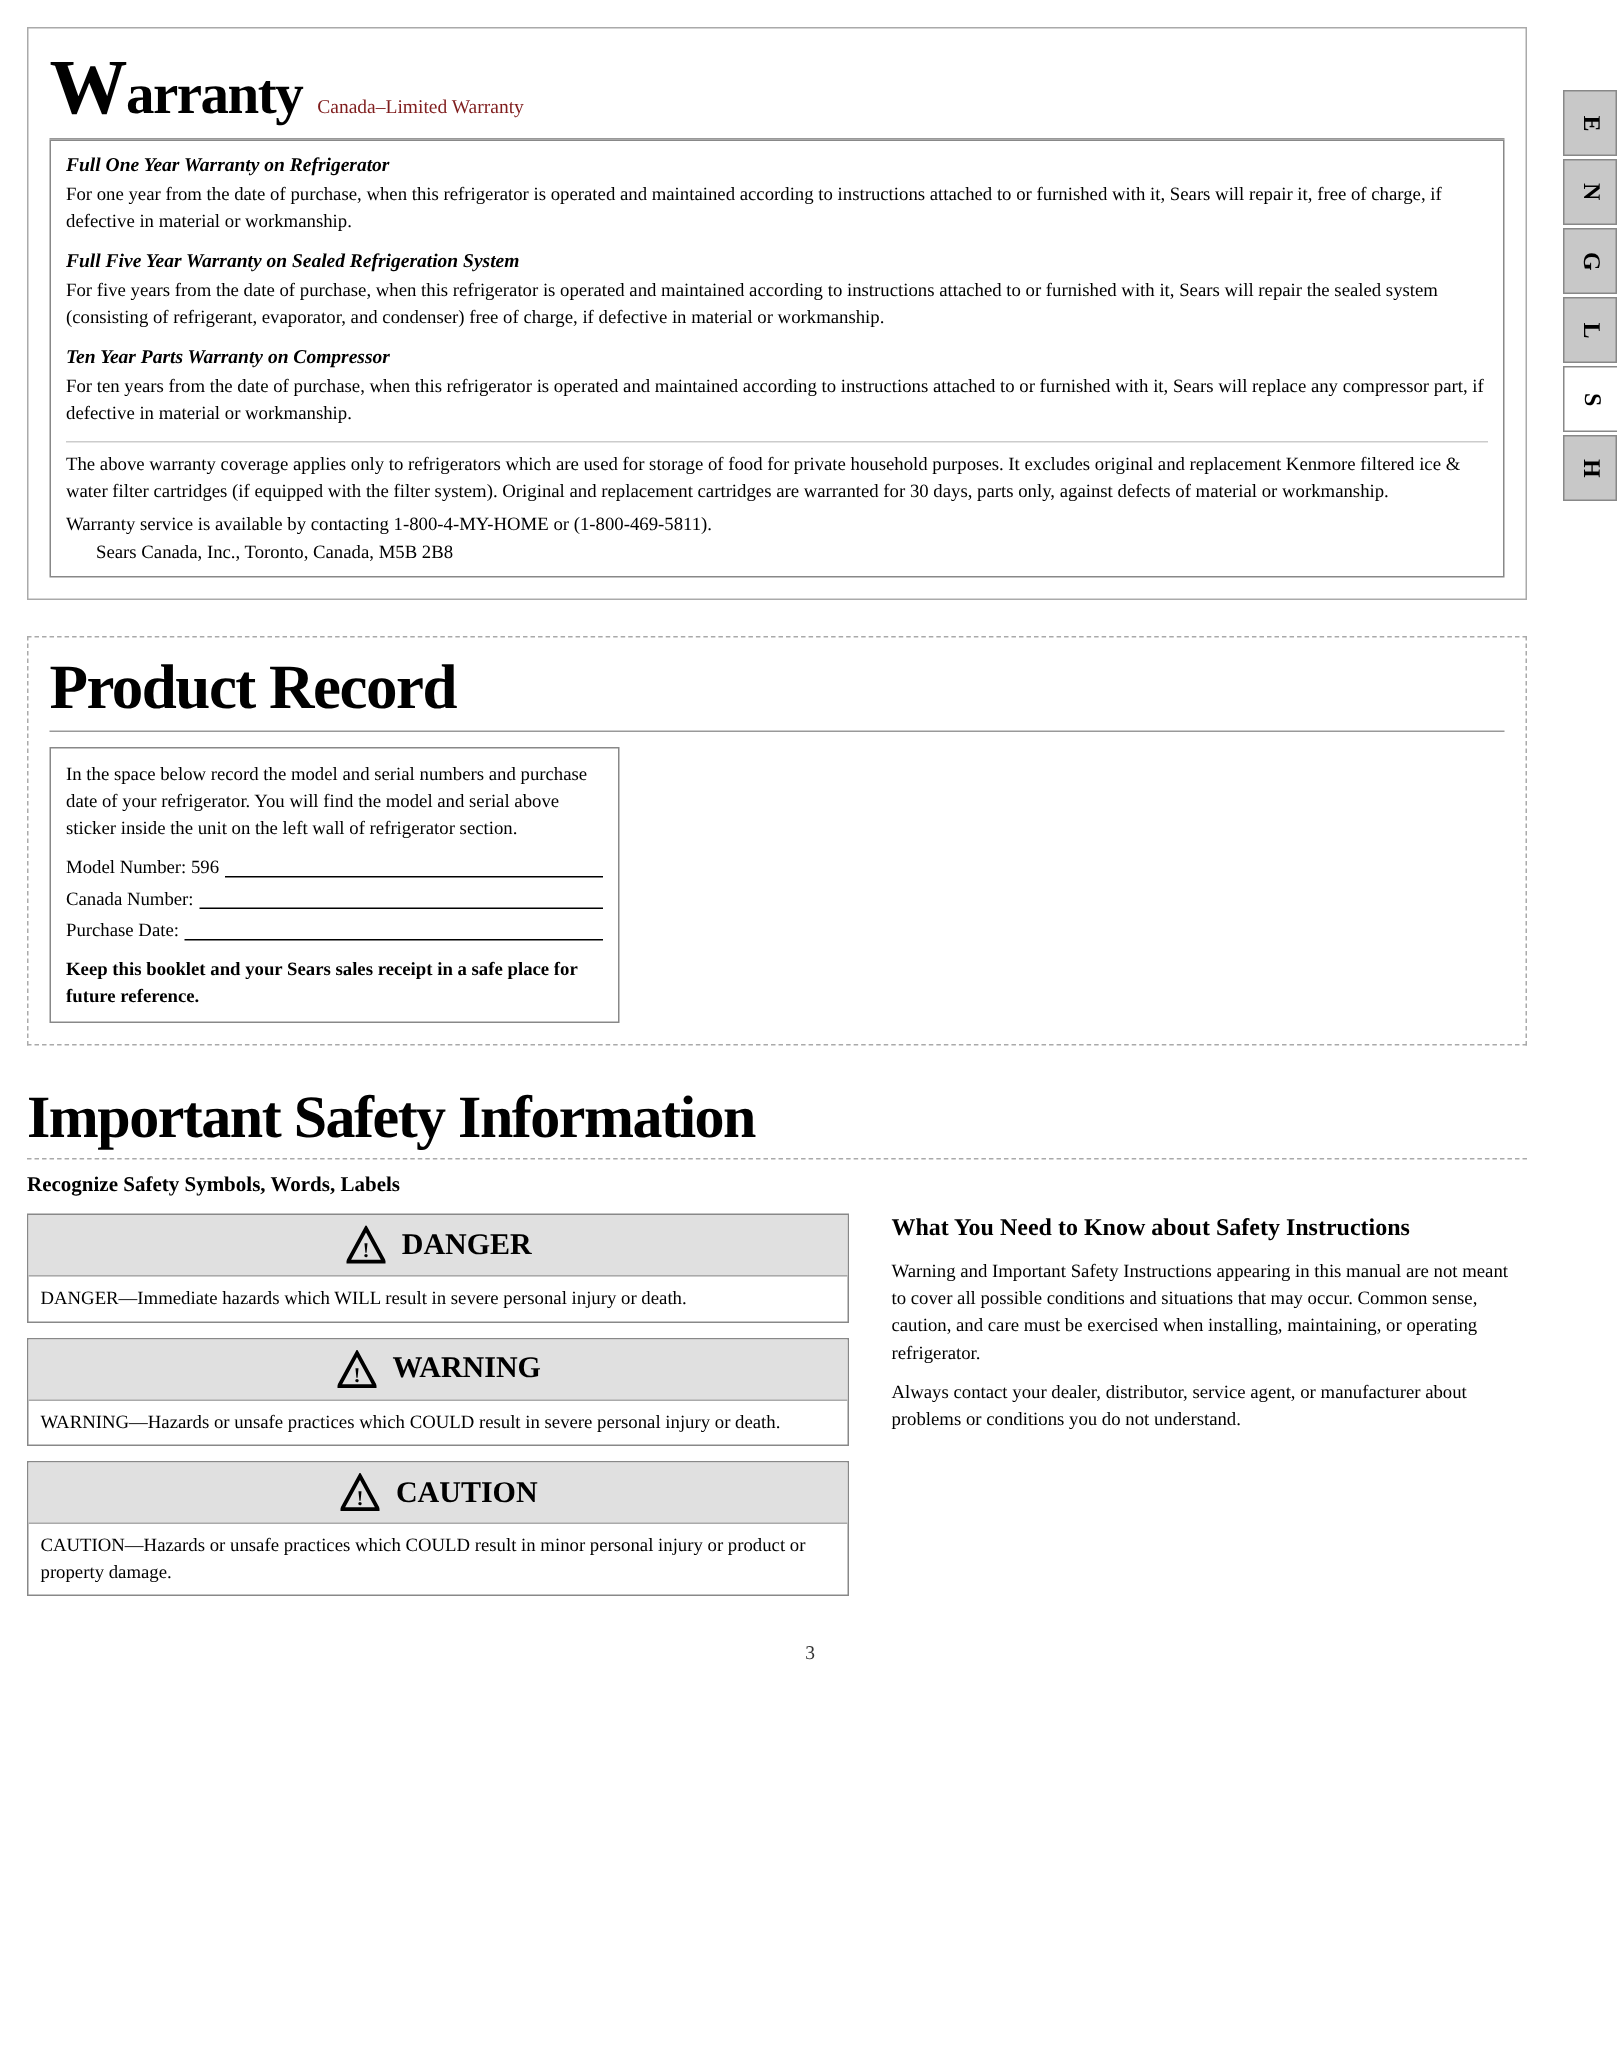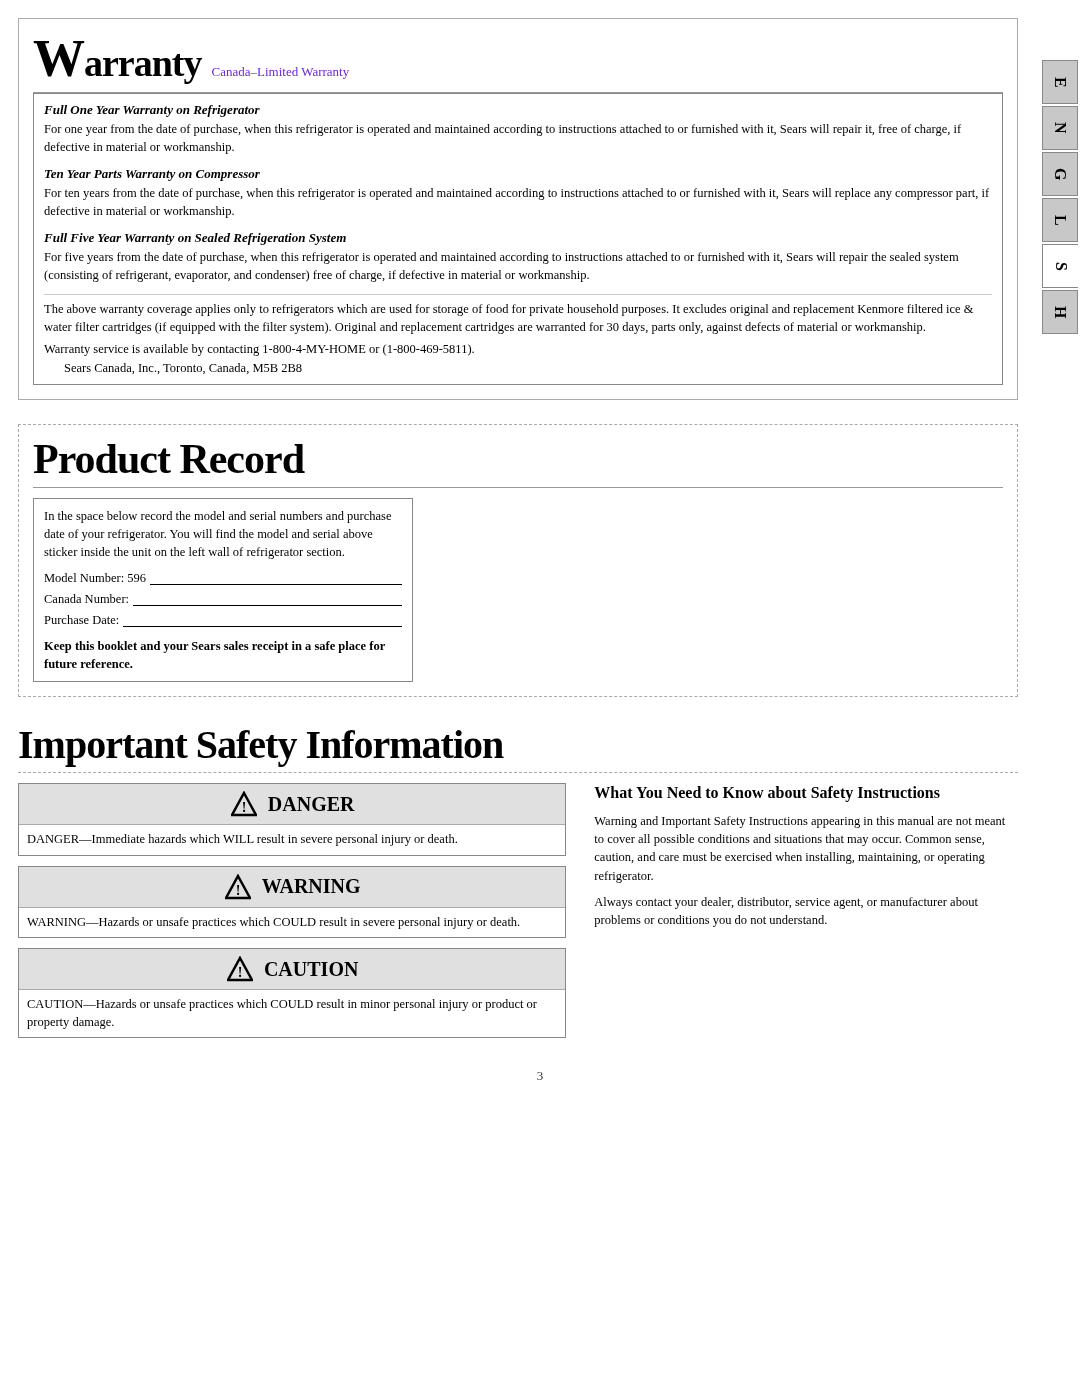--- a/index.html
+++ b/index.html
@@ -66,21 +66,21 @@
       font-size: 38px;
       font-family: 'Times New Roman', serif;
       font-weight: bold;
       letter-spacing: -1px;
     }
     .warranty-title-main span.w-big {
       font-size: 52px;
     }
     .warranty-subtitle {
       font-size: 13px;
-      color: #6d28d9;
+      color: #7f1d1d;
       font-style: normal;
     }
 
     .warranty-inner {
       border: 1.5px solid #888;
       padding: 8px 10px;
     }
 
     .warranty-item {
       margin-bottom: 10px;
@@ -268,27 +268,27 @@
   </div>
 
   <div class="warranty-inner">
 
     <div class="warranty-item">
       <div class="warranty-item-title">Full One Year Warranty on Refrigerator</div>
       <div class="warranty-item-body">For one year from the date of purchase, when this refrigerator is operated and maintained according to instructions attached to or furnished with it, Sears will repair it, free of charge, if defective in material or workmanship.</div>
     </div>
 
     <div class="warranty-item">
+      <div class="warranty-item-title">Full Five Year Warranty on Sealed Refrigeration System</div>
+      <div class="warranty-item-body">For five years from the date of purchase, when this refrigerator is operated and maintained according to instructions attached to or furnished with it, Sears will repair the sealed system (consisting of refrigerant, evaporator, and condenser) free of charge, if defective in material or workmanship.</div>
+    </div>
+
+    <div class="warranty-item">
       <div class="warranty-item-title">Ten Year Parts Warranty on Compressor</div>
       <div class="warranty-item-body">For ten years from the date of purchase, when this refrigerator is operated and maintained according to instructions attached to or furnished with it, Sears will replace any compressor part, if defective in material or workmanship.</div>
-    </div>
-
-    <div class="warranty-item">
-      <div class="warranty-item-title">Full Five Year Warranty on Sealed Refrigeration System</div>
-      <div class="warranty-item-body">For five years from the date of purchase, when this refrigerator is operated and maintained according to instructions attached to or furnished with it, Sears will repair the sealed system (consisting of refrigerant, evaporator, and condenser) free of charge, if defective in material or workmanship.</div>
     </div>
 
     <div class="warranty-note">The above warranty coverage applies only to refrigerators which are used for storage of food for private household purposes.  It excludes original and replacement Kenmore filtered ice &amp; water filter cartridges (if equipped with the filter system).  Original and replacement cartridges are warranted for 30 days, parts only, against defects of material or workmanship.</div>
     <div class="warranty-contact">Warranty service is available by contacting 1-800-4-MY-HOME or (1-800-469-5811).</div>
     <div class="warranty-address">Sears Canada, Inc., Toronto, Canada, M5B 2B8</div>
   </div>
 </div>
 
 <div class="product-record-section">
   <div class="product-record-title">Product  Record</div>
@@ -310,20 +310,21 @@
       <span class="field-label">Purchase Date:</span>
       <div class="field-line"></div>
     </div>
 
     <div class="product-record-note">Keep this booklet and your Sears sales receipt in a safe place for future reference.</div>
   </div>
 </div>
 
 <div class="safety-section">
   <div class="safety-title">Important Safety Information</div>
+  <div class="safety-subtitle">Recognize Safety Symbols, Words, Labels</div>
 
   <div class="safety-layout">
 
     <div class="safety-left">
 
       <div class="safety-box">
         <div class="safety-box-header danger-header">
           <span class="safety-icon">
             <svg width="26" height="26" viewBox="0 0 26 26">
               <polygon points="13,2 25,24 1,24" fill="none" stroke="#000" stroke-width="2.5"></polygon>

